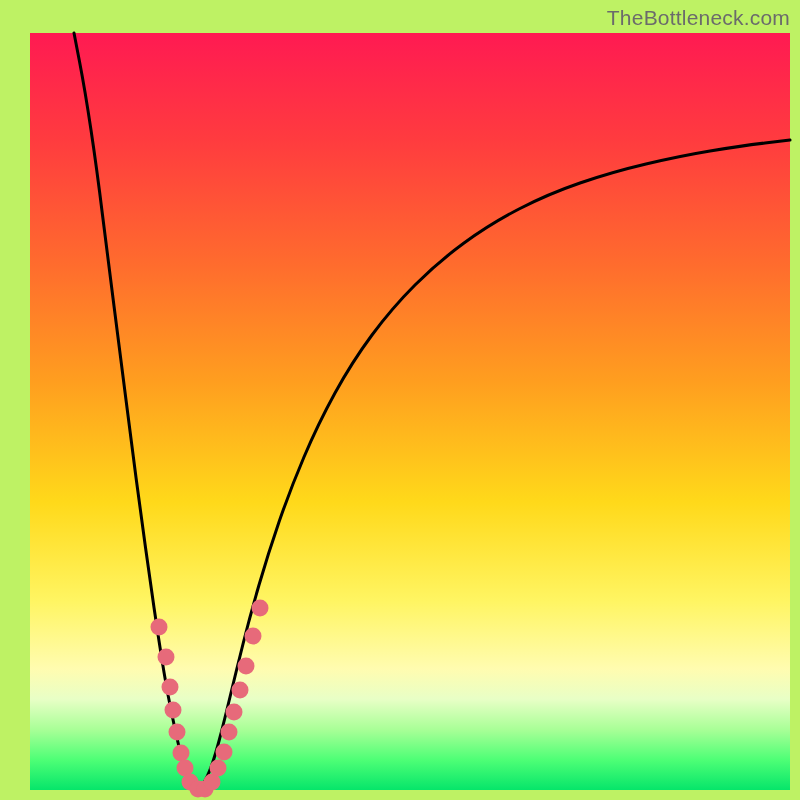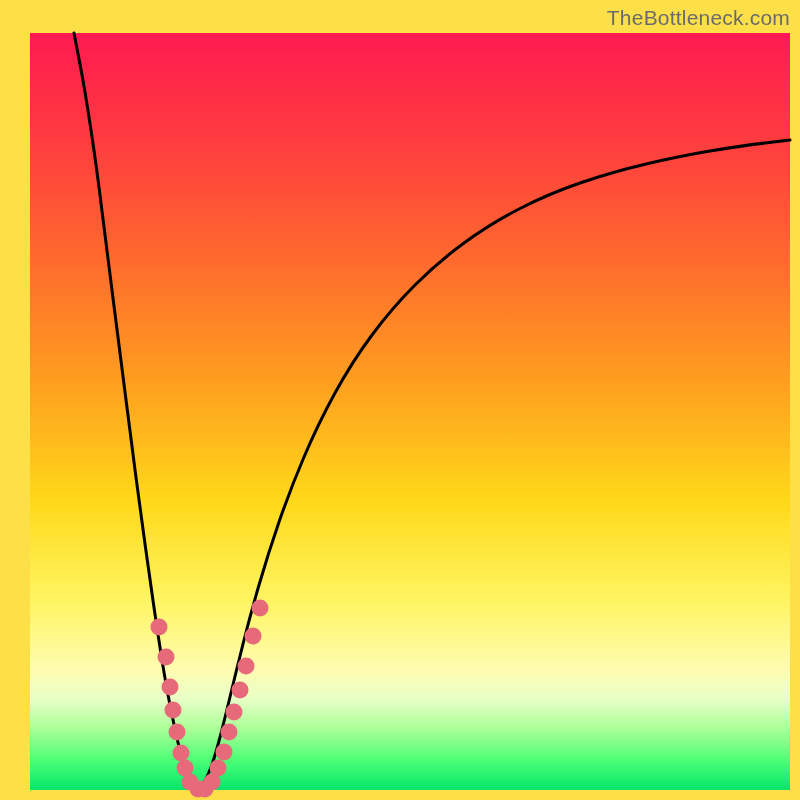--- a/index.html
+++ b/index.html
@@ -10,21 +10,21 @@
     overflow: hidden;
     background: #000;
     font-family: Arial, Helvetica, sans-serif;
   }
   .frame {
     position: absolute;
     left: 0;
     top: 0;
     width: 800px;
     height: 800px;
-    background: #fde047;
+    background: #bef264;
   }
   .plot {
     position: absolute;
     background: linear-gradient(
       to bottom,
       #ff1a52 0%,
       #ff3b3f 14%,
       #ff6a2e 30%,
       #ff9e1f 46%,
       #ffd91a 62%,

